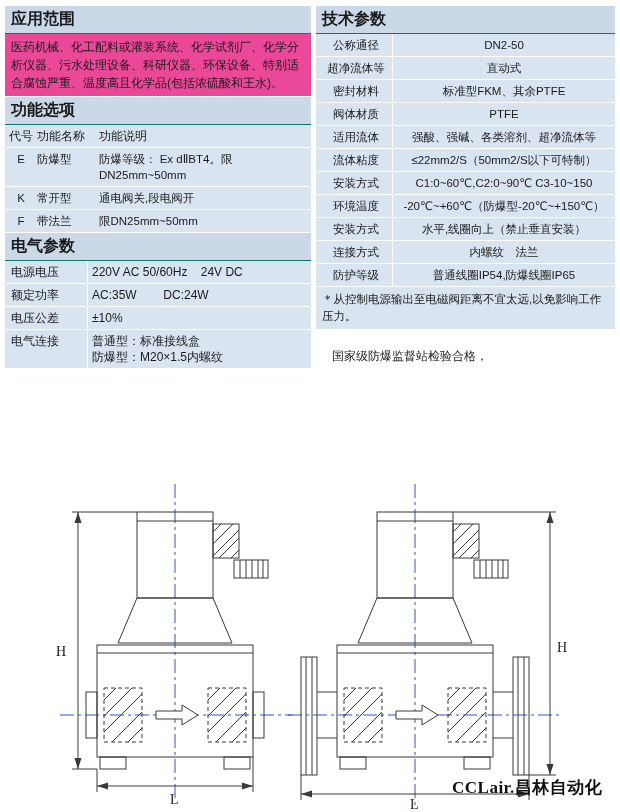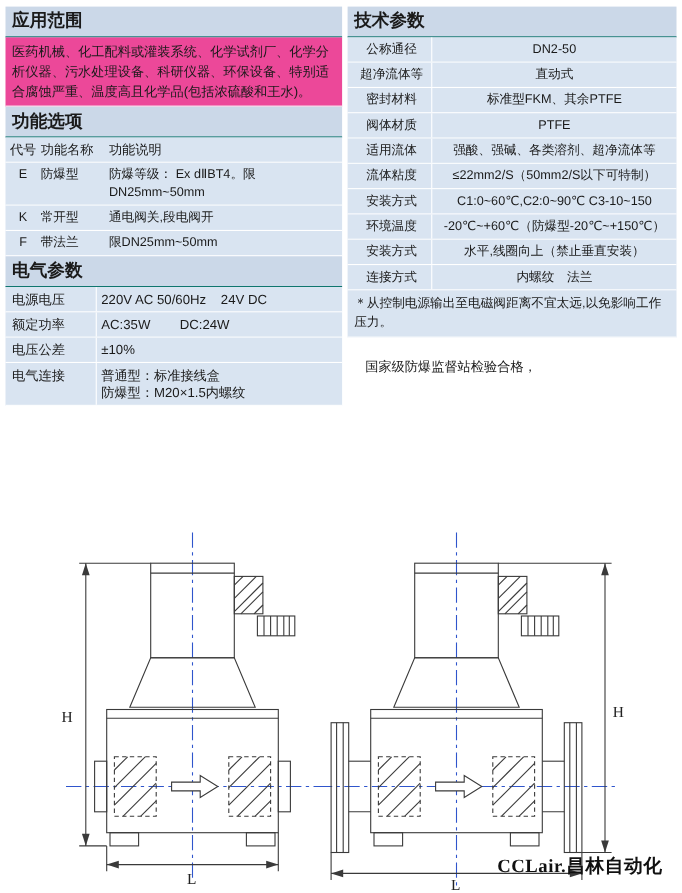--- a/index.html
+++ b/index.html
@@ -112,20 +112,24 @@
     <div class="val">-20℃~+60℃（防爆型-20℃~+150℃）</div>
   </div>
   <div class="row">
     <div class="lbl">安装方式</div>
     <div class="val">水平,线圈向上（禁止垂直安装）</div>
   </div>
   <div class="row">
     <div class="lbl">连接方式</div>
     <div class="val">内螺纹　法兰</div>
   </div>
+  <div class="row">
+    <div class="lbl">防护等级</div>
+    <div class="val">普通线圈IP54,防爆线圈IP65</div>
+  </div>
   <div class="note">＊从控制电源输出至电磁阀距离不宜太远,以免影响工作压力。</div>
   <div class="note2">国家级防爆监督站检验合格，</div>
 </div>
 
 <svg class="drawing" width="620" height="392" viewBox="0 0 620 392" xmlns="http://www.w3.org/2000/svg">
 
   <g stroke="#2f55cc" stroke-width="1" stroke-dasharray="14 4 3 4" fill="none">
     <line x1="175" y1="64" x2="175" y2="382"></line>
     <line x1="60" y1="295" x2="292" y2="295"></line>
     <line x1="415" y1="64" x2="415" y2="388"></line>

